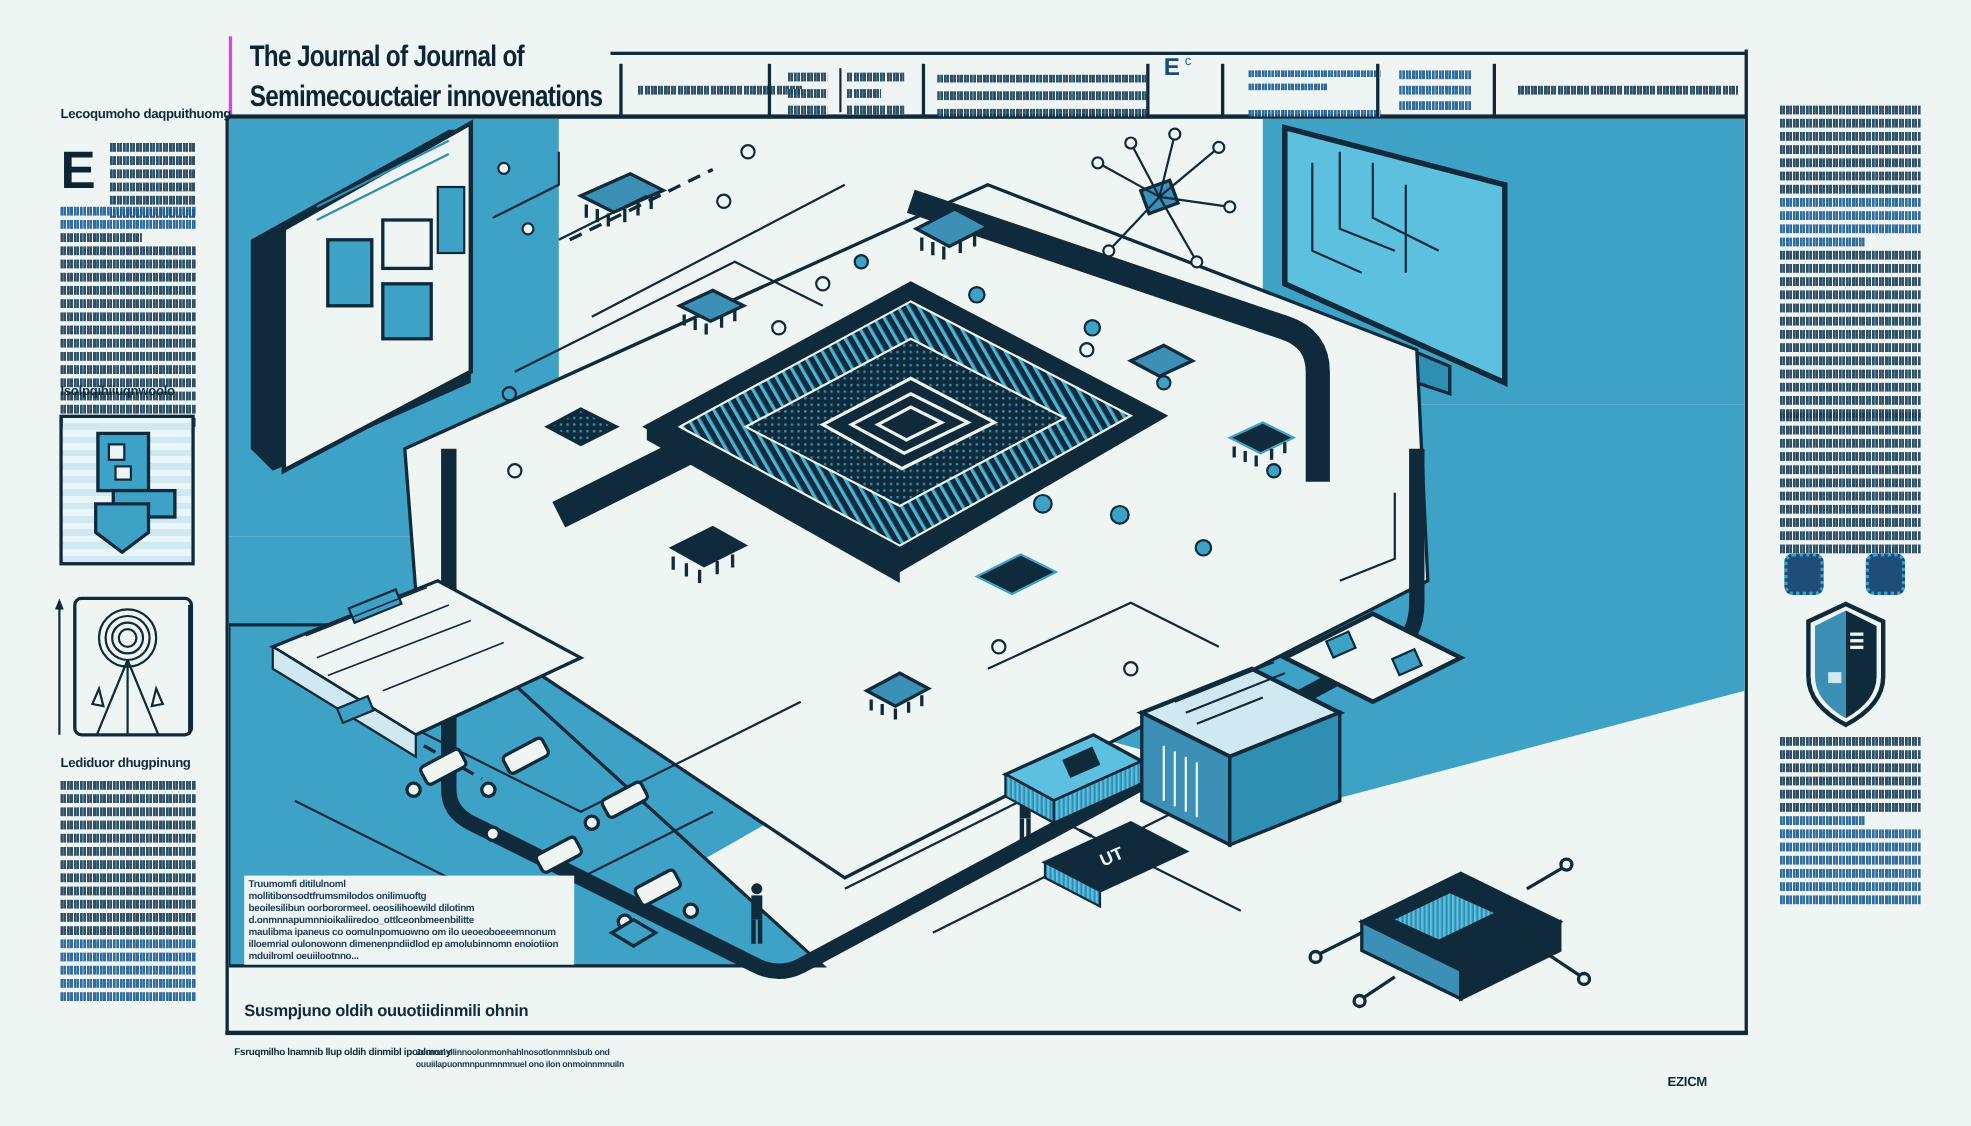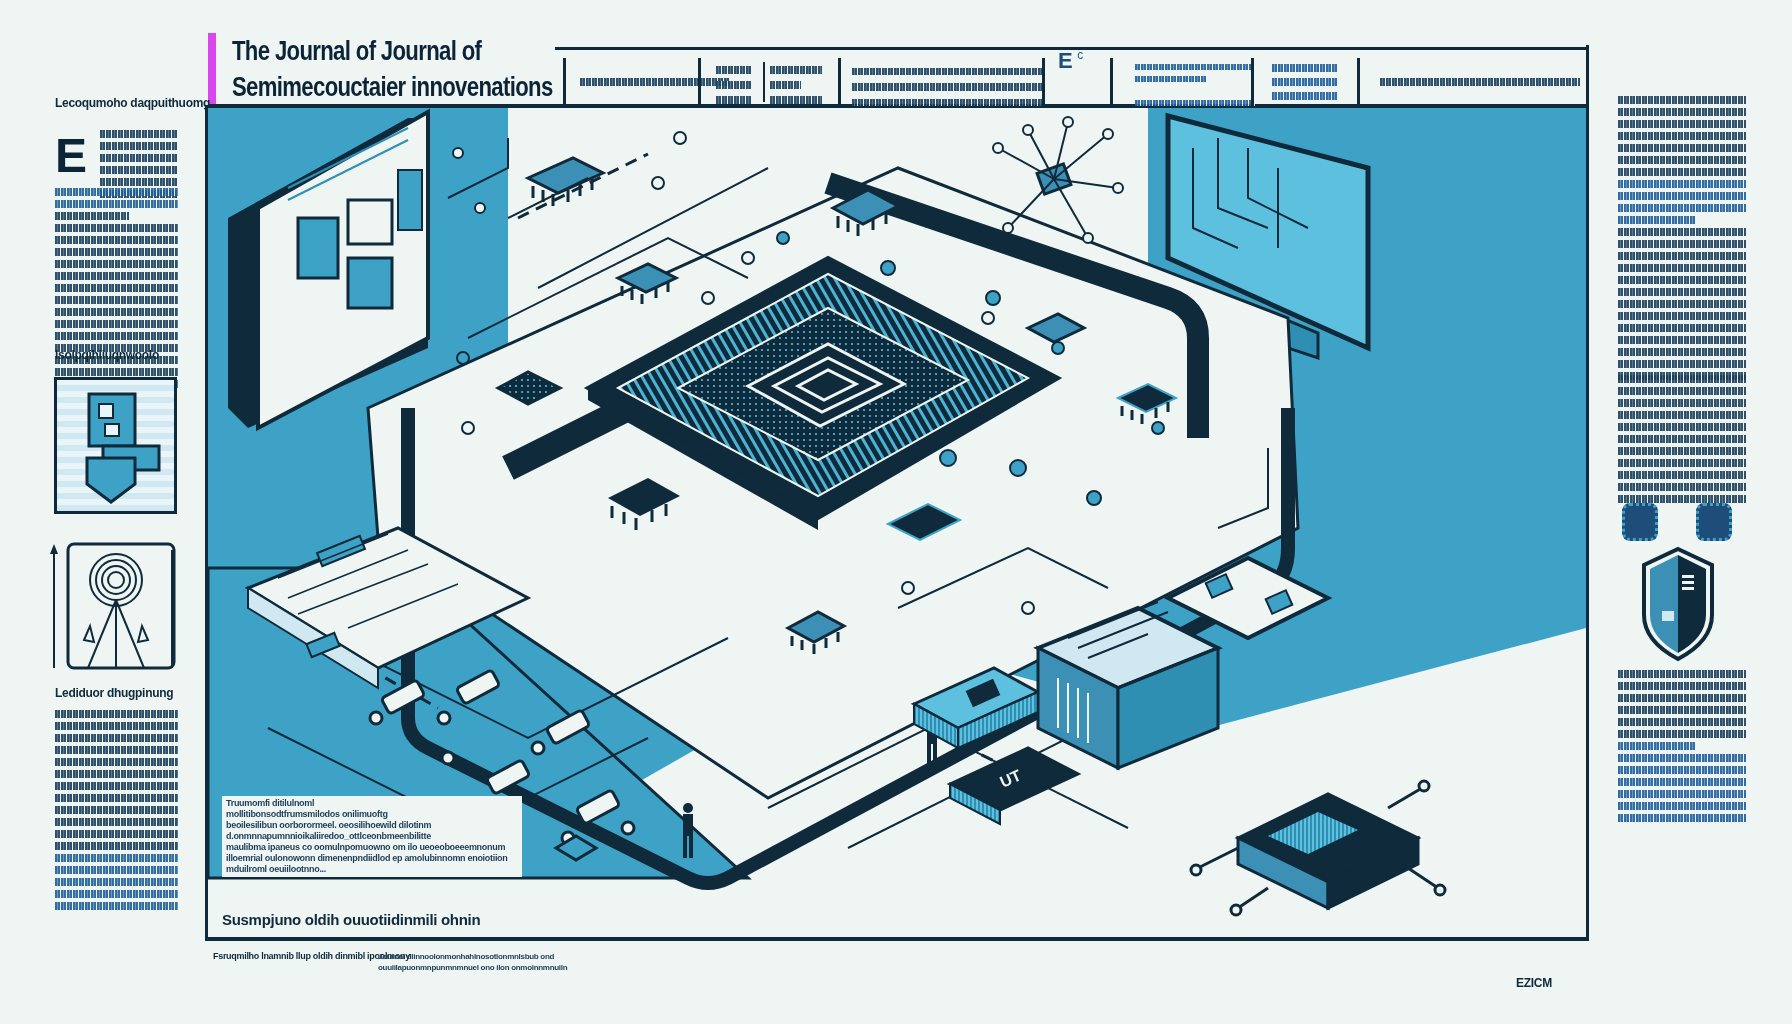--- a/index.html
+++ b/index.html
@@ -10,21 +10,21 @@
 
   
   .ptext { display: flex; flex-direction: column; gap: 4px; }
   .ptext .ln { height: 8px; background: repeating-linear-gradient(90deg, #1d3d57 0 2px, #3d6e8c 2px 3px, #1d3d57 3px 5px, #eef5f3 5px 6px); opacity: .9; }
   .ptext .ln.blue { background: repeating-linear-gradient(90deg, #1f5d99 0 2px, #5b8fc2 2px 3px, #1f5d99 3px 5px, #eef5f3 5px 6px); }
   .ptext .ln.short { width: 60%; }
 
   .heading { font-family: "Liberation Sans", sans-serif; font-weight: bold; font-size: 12px; color: #0f2a3a; letter-spacing: -0.3px; white-space: nowrap; }
 
   
-  .title-block { left: 208px; top: 33px; width: 345px; height: 72px; border-left: 8px solid #d946ef; padding-left: 16px; }
+  .title-block { left: 208px; top: 33px; width: 345px; height: 72px; border-left: 3px solid #d946ef; padding-left: 16px; }
   .title-line { font-family: "Liberation Sans", sans-serif; font-weight: bold; font-size: 27px; line-height: 36px; color: #0c2436; letter-spacing: -0.8px; transform: scaleX(0.82); transform-origin: left; white-space: nowrap; }
   .header-rule { left: 555px; top: 47px; width: 1032px; height: 3px; background: #0f2a3a; }
   .header-bottom { left: 208px; top: 104px; width: 1380px; height: 4px; background: #0f2a3a; }
   .header-cell { top: 58px; height: 48px; }
   .vsep { width: 3px; height: 48px; background: #0f2a3a; top: 58px; }
   .frame-right { left: 1586px; top: 45px; width: 3px; height: 895px; background: #0f2a3a; }
   .frame-left { left: 205px; top: 105px; width: 3px; height: 835px; background: #0f2a3a; }
   .frame-bottom { left: 205px; top: 937px; width: 1384px; height: 4px; background: #0f2a3a; }
 
   

